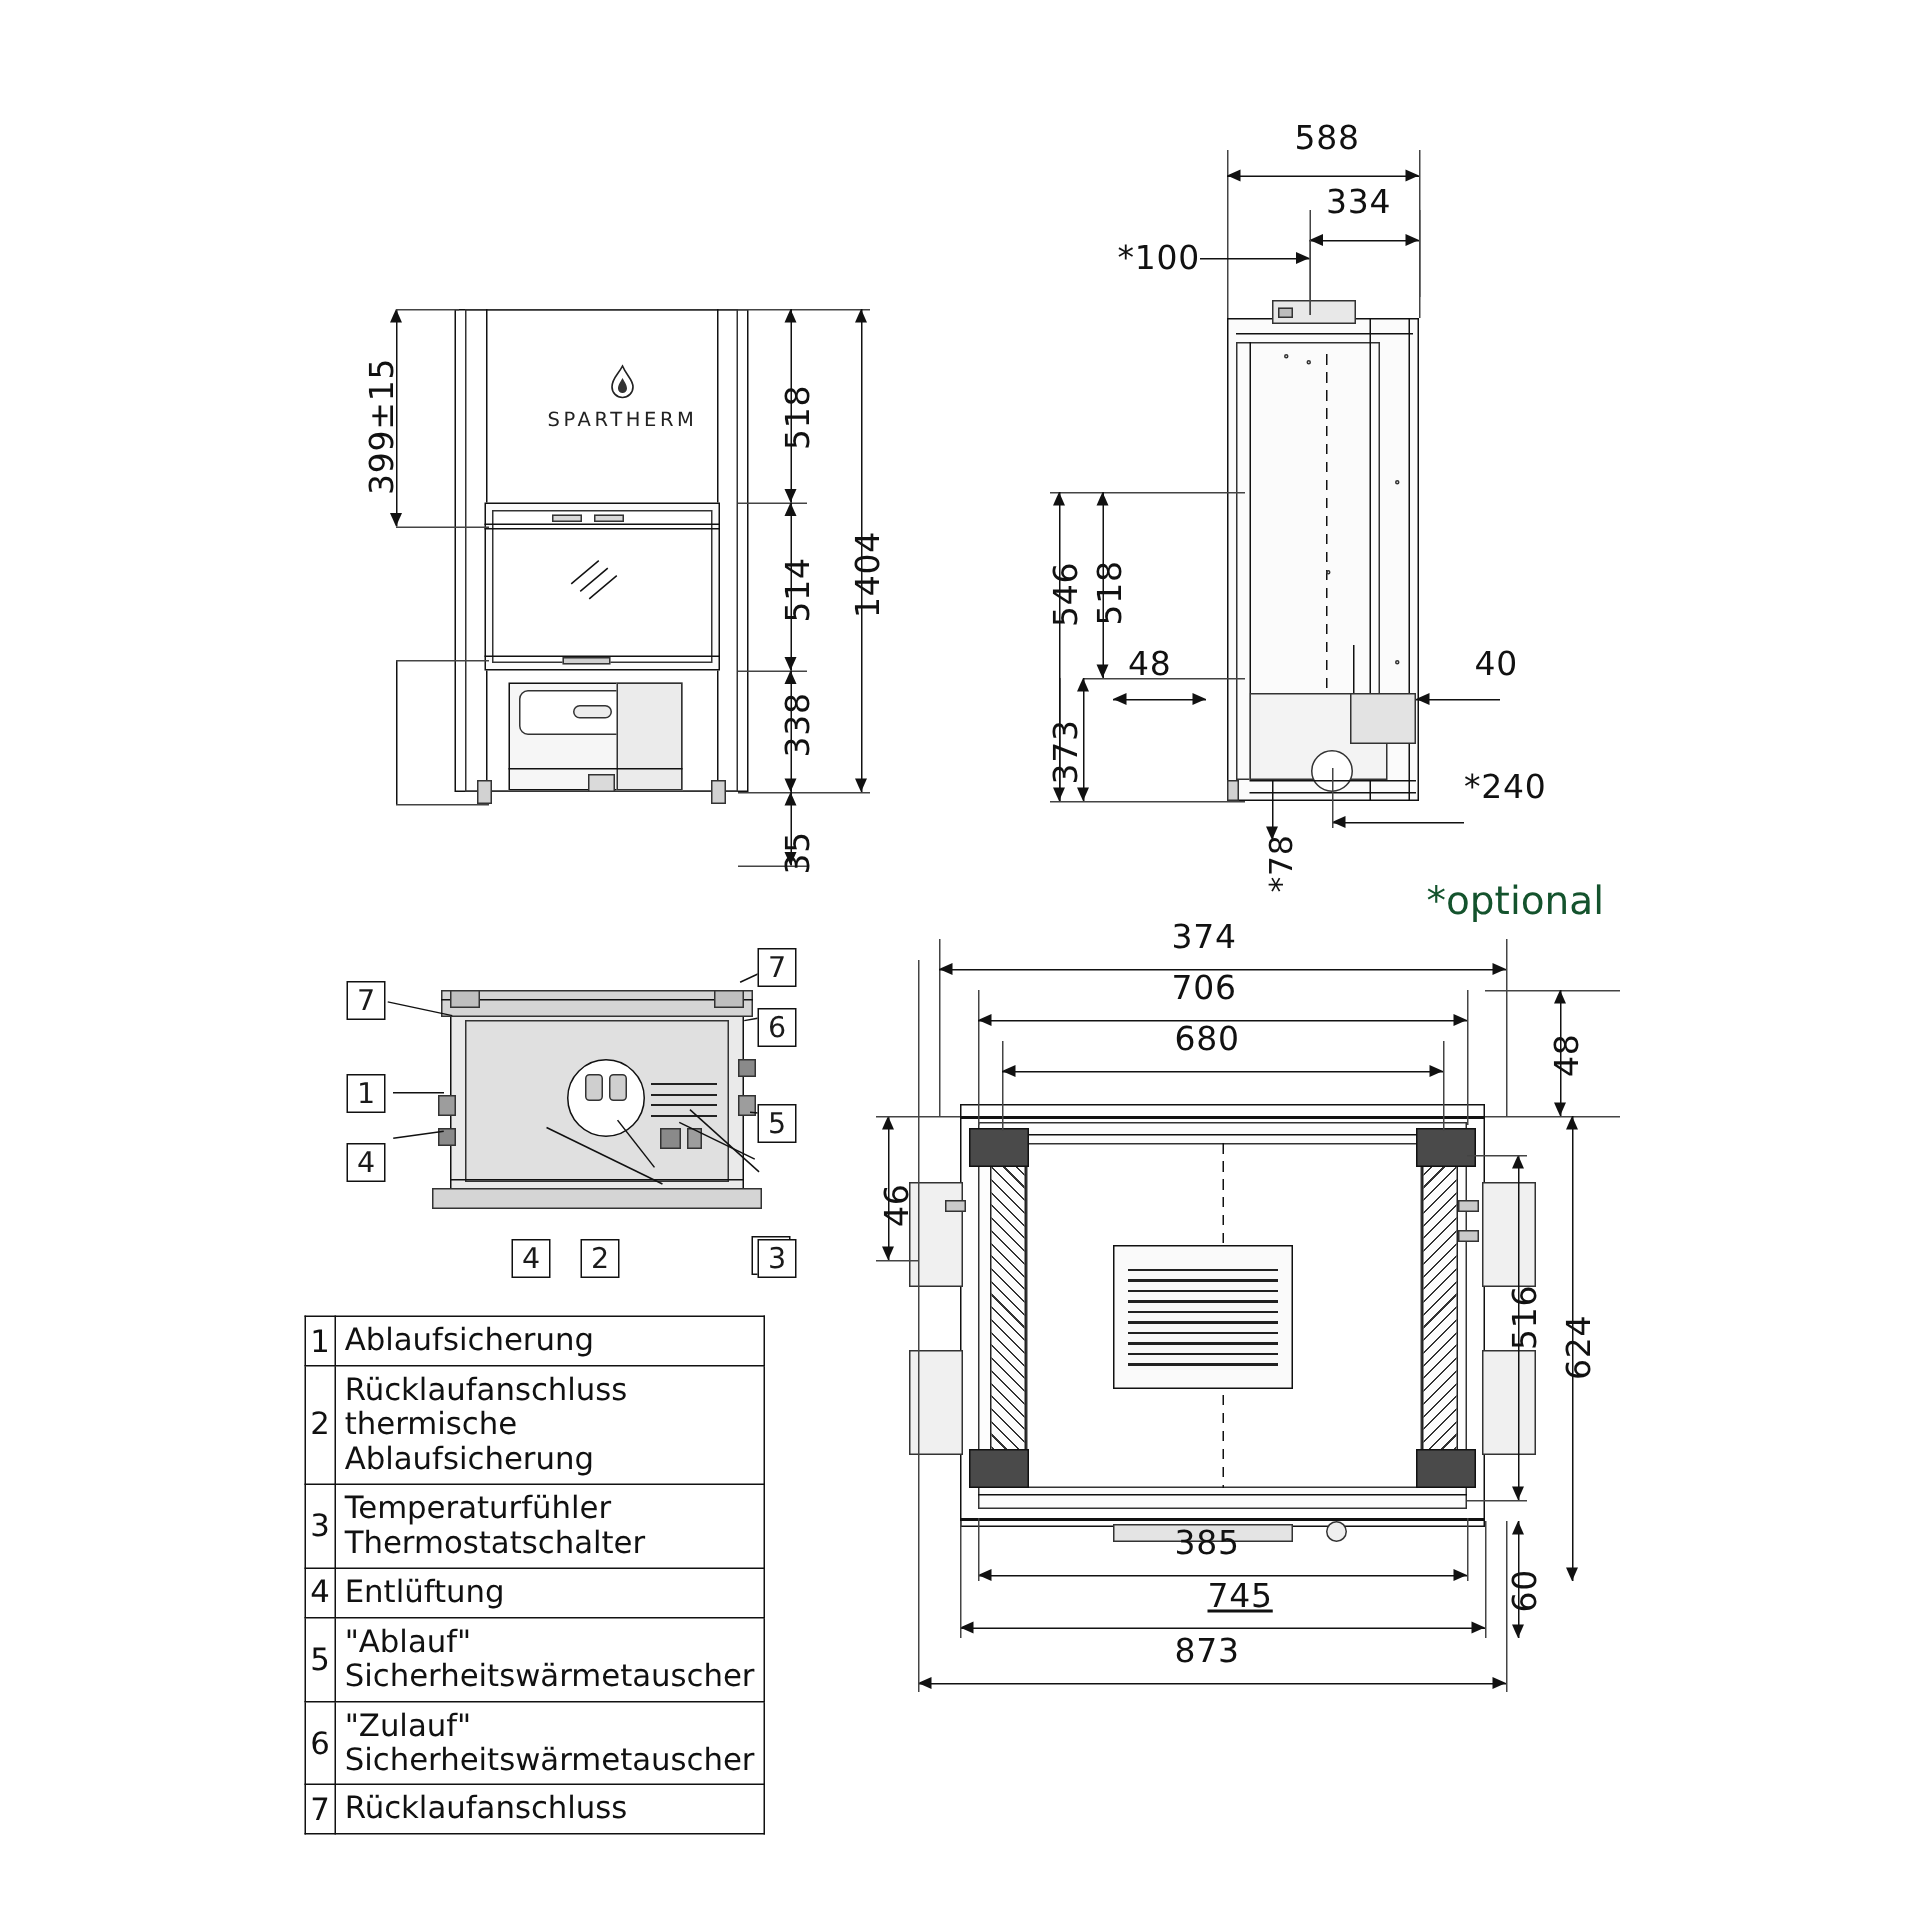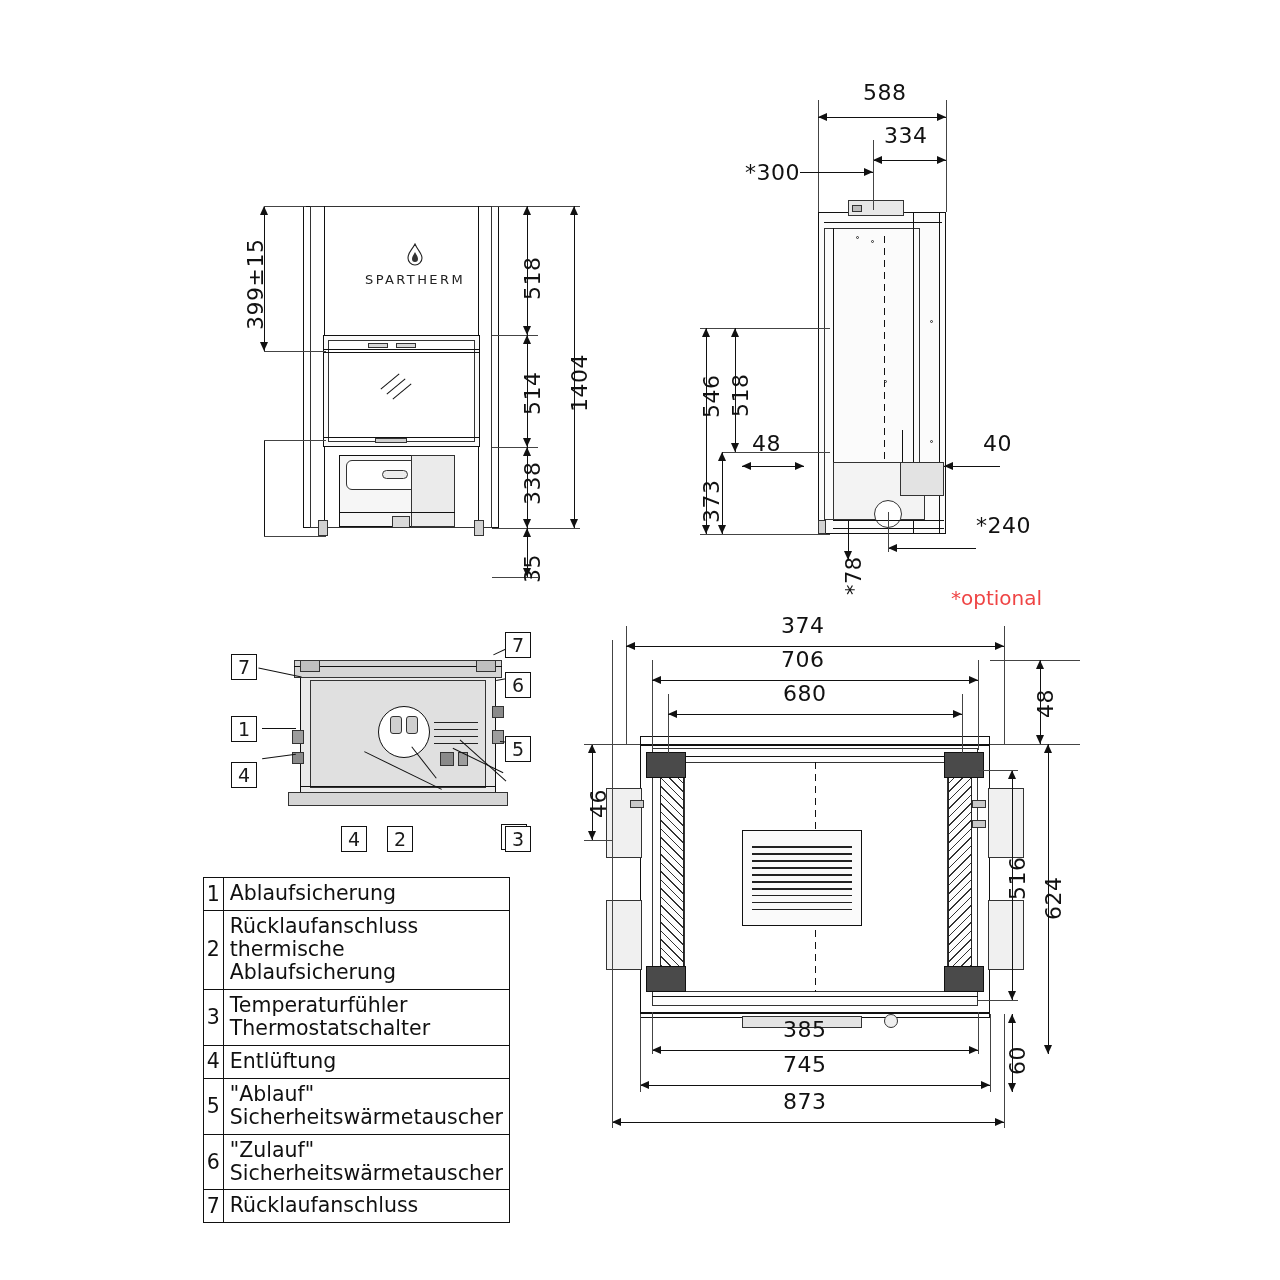--- a/index.html
+++ b/index.html
@@ -95,22 +95,22 @@
     vertical-align: middle;
     color: #111;
   }
   #legend td.num {
     width: 26px;
     text-align: center;
     padding: 4px 2px;
   }
   .optional {
     position: absolute;
-    font-size: 20px;
-    color: #ef4444;
+    font-size: 26px;
+    color: #14532d;
   }
   .brandwrap {
     position: absolute;
     text-align: center;
     font-size: 13px;
     letter-spacing: 2.4px;
     color: #222;
   }
   .hatch {
     position: absolute;
@@ -258,21 +258,21 @@
     <div class="line vline thin" style="left:873px; top:140px; height:70px;"></div>
     <div class="line vline thin" style="left:946px; top:140px; height:58px;"></div>
     <div class="line hline" style="left:873px; top:160px; width:73px;"></div>
     <div class="arrow-l" style="left:873px; top:156px;"></div>
     <div class="arrow-r" style="left:937px; top:156px;"></div>
     <div class="dim" style="left:884px; top:148px; transform:translateY(-100%);">334</div>
 
     <div class="line hline" style="left:800px; top:172px; width:73px;"></div>
     <div class="arrow-r" style="left:864px; top:168px;"></div>
     <div class="line vline thin" style="left:873px; top:160px; height:50px;"></div>
-    <div class="dim" style="left:745px; top:160px;">*300</div>
+    <div class="dim" style="left:745px; top:160px;">*100</div>
 
     <div class="line hline thin" style="left:700px; top:328px; width:130px;"></div>
     <div class="line hline thin" style="left:722px; top:452px; width:108px;"></div>
     <div class="line hline thin" style="left:700px; top:534px; width:130px;"></div>
 
     <div class="line vline" style="left:706px; top:328px; height:206px;"></div>
     <div class="arrow-u" style="left:702px; top:328px;"></div>
     <div class="arrow-d" style="left:702px; top:525px;"></div>
     <div class="dim v" style="left:699px; top:418px;">546</div>
 
@@ -413,21 +413,21 @@
     <div class="arrow-r" style="left:969px; top:1046px;"></div>
     <div class="line vline thin" style="left:652px; top:1012px; height:42px;"></div>
     <div class="line vline thin" style="left:978px; top:1012px; height:42px;"></div>
     <div class="dim" style="left:783px; top:1042px; transform:translateY(-100%);">385</div>
 
     <div class="line hline" style="left:640px; top:1085px; width:350px;"></div>
     <div class="arrow-l" style="left:640px; top:1081px;"></div>
     <div class="arrow-r" style="left:981px; top:1081px;"></div>
     <div class="line vline thin" style="left:640px; top:1014px; height:78px;"></div>
     <div class="line vline thin" style="left:990px; top:1014px; height:78px;"></div>
-    <div class="dim" style="left:783px; top:1077px; transform:translateY(-100%);">745</div>
+    <div class="dim" style="left:805px; top:1077px; transform:translateY(-100%);text-decoration:underline;">745</div>
 
     <div class="line hline" style="left:612px; top:1122px; width:392px;"></div>
     <div class="arrow-l" style="left:612px; top:1118px;"></div>
     <div class="arrow-r" style="left:995px; top:1118px;"></div>
     <div class="line vline thin" style="left:612px; top:640px; height:488px;"></div>
     <div class="line vline thin" style="left:1004px; top:1014px; height:114px;"></div>
     <div class="dim" style="left:783px; top:1114px; transform:translateY(-100%);">873</div>
 
     <div class="line hline thin" style="left:990px; top:660px; width:90px;"></div>
     <div class="line hline thin" style="left:990px; top:744px; width:90px;"></div>

